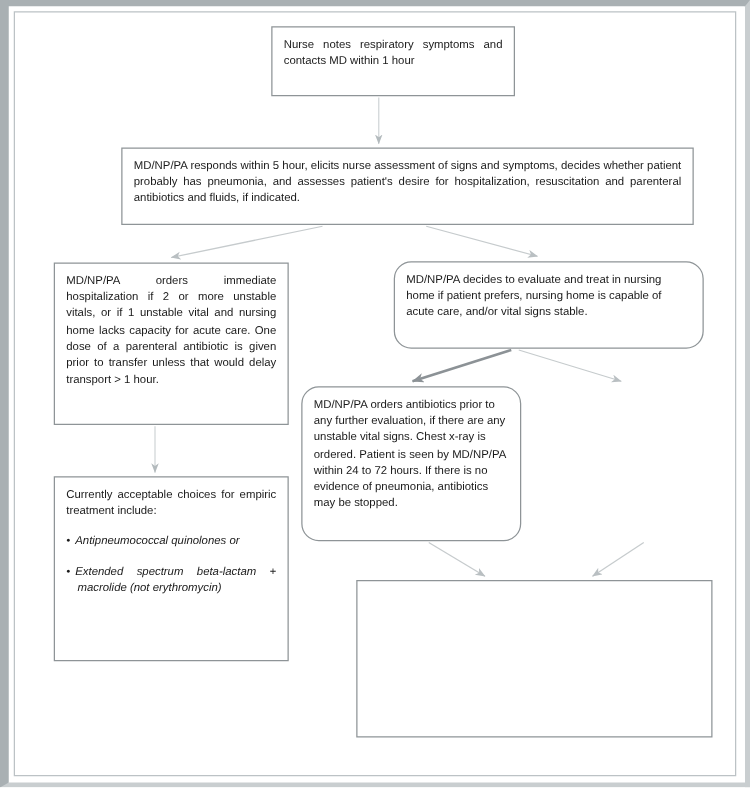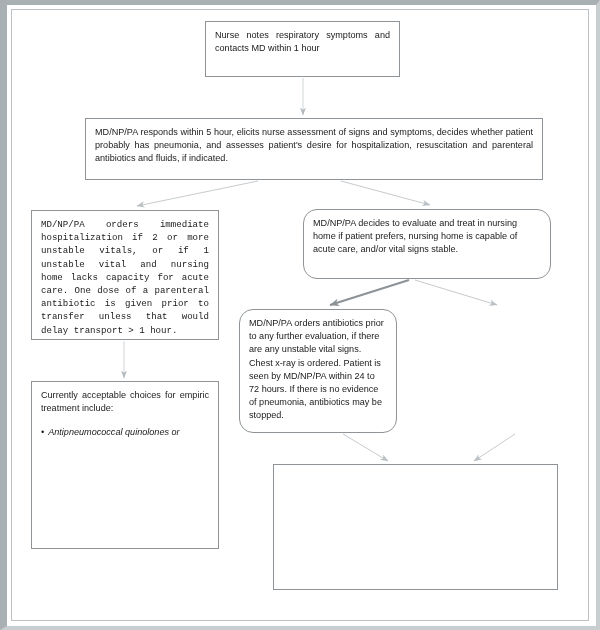--- a/index.html
+++ b/index.html
@@ -48,43 +48,44 @@
     background: #ffffff;
     box-sizing: border-box;
     color: #1a1a1a;
     font-size: 9.1px;
     line-height: 13.2px;
     text-align: justify;
     -moz-text-align-last: left;
     text-align-last: left;
     padding: 7px 9px 24px 9px;
     overflow: hidden;
+    margin-left: 12px;
   }
   .node p {
     margin: 0;
   }
   .node p.gap {
     margin-top: 11px;
   }
   .node.nojust {
     text-align: left;
     border-radius: 14px;
   }
   .bullet-line {
     text-indent: 0;
   }
 
   
   #node-nurse      { left: 205px; top: 21px;  width: 195px; height: 56px;  }
   #node-respond    { left: 85px;  top: 118px; width: 458px; height: 62px;  }
-  #node-hosp       { left: 31px;  top: 210px; width: 188px; height: 130px; font-family: Liberation Mono, monospace; }
+  #node-hosp       { left: 31px;  top: 210px; width: 188px; height: 130px; }
   #node-nursinghome{ left: 303px; top: 209px; width: 248px; height: 70px;  }
-  #node-abx-prior  { left: 239px; top: 309px; width: 158px; height: 124px; }
+  #node-abx-prior  { left: 229px; top: 309px; width: 176px; height: 124px; }
   #node-evaluated  { left: 437px; top: 309px; width: 119px; height: 124px; }
-  #node-empiric    { left: 31px;  top: 381px; width: 188px; height: 168px; }
+  #node-empiric    { left: 31px;  top: 381px; width: 188px; height: 148px; }
   #node-antibiotic { left: 273px; top: 464px; width: 285px; height: 126px; }
 
   #node-nurse, #node-nursinghome, #node-abx-prior,
   #node-evaluated, #node-antibiotic { }
 
   .bullets { margin: 0; padding: 0; list-style: none; font-style: italic; }
   .bullets li { margin-top: 11px; text-indent: -9px; padding-left: 9px; }
   .bullets li::before { content: "\2022"; margin-right: 4px; }
 </style>
 </head>
@@ -159,19 +160,20 @@
 
   <div class="node nojust" id="node-abx-prior">
     <p>MD/NP/PA orders antibiotics prior to any further evaluation, if there are any unstable vital signs. Chest x-ray is ordered. Patient is seen by MD/NP/PA within 24 to 72 hours. If there is no evidence of pneumonia, antibiotics may be stopped.</p>
   </div>
 
 
   <div class="node" id="node-empiric">
     <p>Currently acceptable choices for empiric treatment include:</p>
     <ul class="bullets">
       <li class="bullet-line">Antipneumococcal quinolones or</li>
+      <li class="bullet-line">Extended spectrum beta-lactam + macrolide (not erythromycin)</li>
     </ul>
   </div>
 
   <div class="node" id="node-antibiotic">
   </div>
 
 </div>
 
 </body></html>

